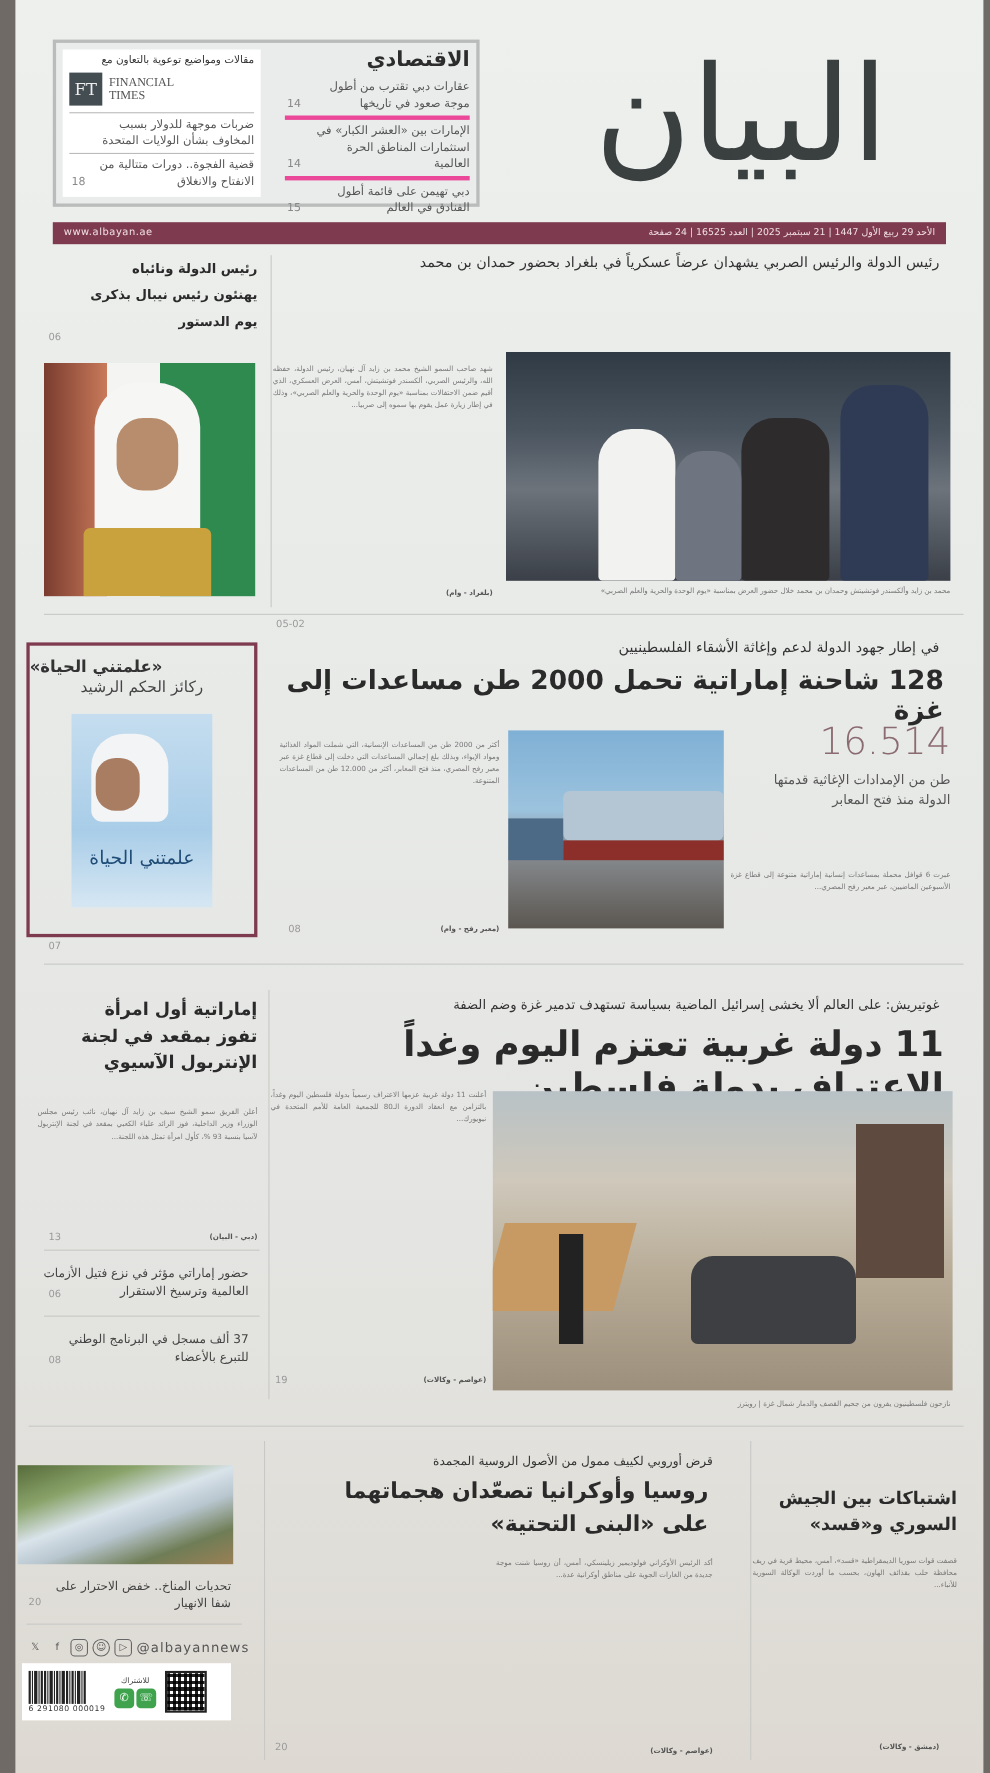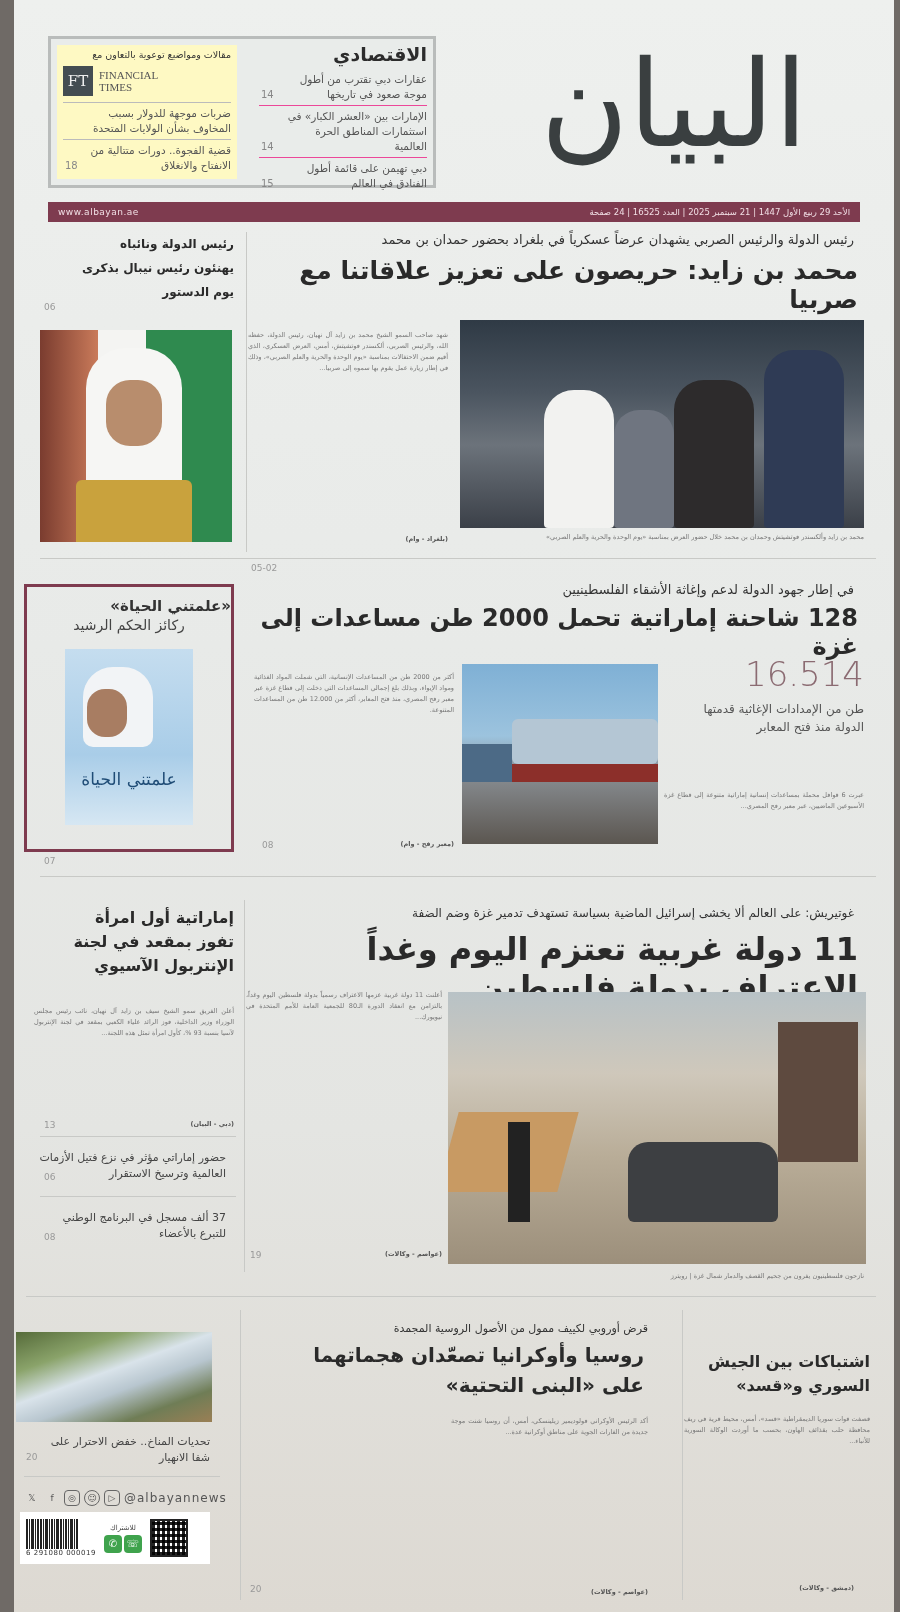--- a/index.html
+++ b/index.html
@@ -20,24 +20,24 @@
     right: 40px; top: 30px; width: 360px; height: 150px;
     font-family: "DejaVu Serif", serif; font-size: 120px; line-height: 150px;
     color: #3a3f40; text-align: center; font-weight: normal; letter-spacing: -4px;
   }
   .index-box {
     left: 34px; top: 36px; width: 388px; height: 152px;
     border: 3px solid #b9bcbb; background: #e9ecea;
   }
   .idx-econ { right: 6px; top: 4px; width: 168px; direction: rtl; }
   .idx-title { font-size: 19px; font-weight: bold; color: #2c2c2c; margin-bottom: 4px; }
-  .idx-item { font-size: 10.5px; line-height: 15px; color: #555; border-bottom: 1px solid #ec4899; padding: 3px 0; position: relative; padding-left: 24px; }
+  .idx-item { font-size: 10.5px; line-height: 15px; color: #555; border-bottom: 4px solid #ec4899; padding: 3px 0; position: relative; padding-left: 24px; }
   .idx-item:last-child { border-bottom: none; }
   .idx-page { position: absolute; left: 2px; bottom: 3px; font-size: 10px; color: #888; }
-  .ft-panel { left: 6px; top: 6px; width: 180px; height: 134px; background: #fef9c3; padding: 4px 6px; }
+  .ft-panel { left: 6px; top: 6px; width: 180px; height: 134px; background: #ffffff; padding: 4px 6px; }
   .ft-tag { font-size: 9.5px; color: #333; text-align: right; }
   .ft-logo { direction: ltr; display: flex; align-items: center; gap: 6px; margin: 6px 0; }
   .ft-badge { width: 30px; height: 30px; background: #444d52; color: #eee; font-family: "DejaVu Serif", serif; font-size: 15px; display: flex; align-items: center; justify-content: center; }
   .ft-name { font-family: "Liberation Serif", serif; font-size: 11px; line-height: 12px; color: #555; }
   .ft-item { font-size: 10.5px; line-height: 15px; color: #555; border-top: 1px solid #bbb; padding: 3px 0; position: relative; padding-left: 22px; }
   .date-bar {
     left: 34px; top: 202px; width: 812px; height: 20px; background: #7e3b4f; color: #f1dfe5;
     font-size: 8.5px; display: flex; justify-content: space-between; align-items: center; padding: 0 10px;
   }
   .date-bar .site { direction: ltr; font-size: 9px; letter-spacing: 0.5px; }
@@ -103,21 +103,20 @@
       </div>
     </div>
   </div>
 
   <div class="abs date-bar">
     <span>الأحد 29 ربيع الأول 1447 | 21 سبتمبر 2025 | العدد 16525 | 24 صفحة</span>
     <span class="site">www.albayan.ae</span>
   </div>
 
   <div class="abs kicker" style="right:40px; top:232px; width:600px;">رئيس الدولة والرئيس الصربي يشهدان عرضاً عسكرياً في بلغراد بحضور حمدان بن محمد</div>
-  <div class="abs headline" style="right:36px; top:256px; width:610px; font-size:25px;">محمد بن زايد: حريصون على تعزيز علاقاتنا مع صربيا</div>
 
   <div class="abs photo" style="right:30px; top:320px; width:404px; height:208px; background:linear-gradient(180deg,#2f3a45 0%,#4b5560 35%,#6c737b 60%,#3b4048 100%);">
     <div class="abs" style="right:250px; top:70px; width:70px; height:138px; background:#f2f2f0; border-radius:30px 30px 4px 4px;"></div>
     <div class="abs" style="right:110px; top:60px; width:80px; height:148px; background:#2d2b2c; border-radius:30px 30px 4px 4px;"></div>
     <div class="abs" style="right:190px; top:90px; width:60px; height:118px; background:#6f7580; border-radius:25px 25px 4px 4px;"></div>
     <div class="abs" style="right:20px; top:30px; width:80px; height:178px; background:#2f3b55; border-radius:30px 30px 4px 4px;"></div>
   </div>
   <div class="abs caption" style="right:30px; top:533px; width:410px;">محمد بن زايد وألكسندر فوتشيتش وحمدان بن محمد خلال حضور العرض بمناسبة «يوم الوحدة والحرية والعلم الصربي»</div>
 
   <div class="abs body-text" style="right:446px; top:330px; width:200px; height:200px; overflow:hidden;">شهد صاحب السمو الشيخ محمد بن زايد آل نهيان، رئيس الدولة، حفظه الله، والرئيس الصربي، ألكسندر فوتشيتش، أمس، العرض العسكري، الذي أقيم ضمن الاحتفالات بمناسبة «يوم الوحدة والحرية والعلم الصربي»، وذلك في إطار زيارة عمل يقوم بها سموه إلى صربيا...</div>
@@ -151,21 +150,21 @@
     <div class="abs" style="left:50px; top:55px; width:146px; height:45px; background:#b4c6d4; border-radius:6px;"></div>
     <div class="abs" style="left:50px; top:100px; width:146px; height:18px; background:#8c2f2a;"></div>
     <div class="abs" style="left:0; top:80px; width:50px; height:38px; background:#4c6a86;"></div>
   </div>
 
   <div class="abs body-text" style="right:440px; top:672px; width:200px; height:160px; overflow:hidden;">أكثر من 2000 طن من المساعدات الإنسانية، التي شملت المواد الغذائية ومواد الإيواء، وبذلك بلغ إجمالي المساعدات التي دخلت إلى قطاع غزة عبر معبر رفح المصري، منذ فتح المعابر، أكثر من 12.000 طن من المساعدات المتنوعة.</div>
   <div class="abs caption" style="right:440px; top:840px; font-weight:bold; color:#555;">(معبر رفح - وام)</div>
   <div class="abs page-ref" style="left:248px; top:840px;">08</div>
 
   <div class="abs book-frame" style="left:10px; top:584px; width:210px; height:268px;">
-    <div style="text-align:right; font-size:15px; font-weight:bold; margin-top:10px; color:#333;">«علمتني الحياة»</div>
+    <div style="text-align:left; font-size:15px; font-weight:bold; margin-top:10px; color:#333;">«علمتني الحياة»</div>
     <div style="text-align:center; font-size:14px; color:#444; margin-top:2px;">ركائز الحكم الرشيد</div>
     <div class="abs" style="left:38px; top:62px; width:128px; height:176px; background:linear-gradient(180deg,#c5ddef 0%,#a9cde8 60%,#d6e7f3 100%);">
       <div class="abs" style="left:18px; top:18px; width:70px; height:80px; background:#f2f4f6; border-radius:30px 30px 10px 10px;"></div>
       <div class="abs" style="left:22px; top:40px; width:40px; height:48px; background:#a87d62; border-radius:18px;"></div>
       <div class="abs" style="left:0; top:120px; width:128px; text-align:center; font-family:'DejaVu Serif',serif; font-size:17px; color:#1f4c76;">علمتني الحياة</div>
     </div>
   </div>
   <div class="abs page-ref" style="left:30px; top:856px;">07</div>
 
   <div class="abs rule" style="left:26px; top:876px; width:836px;"></div>

